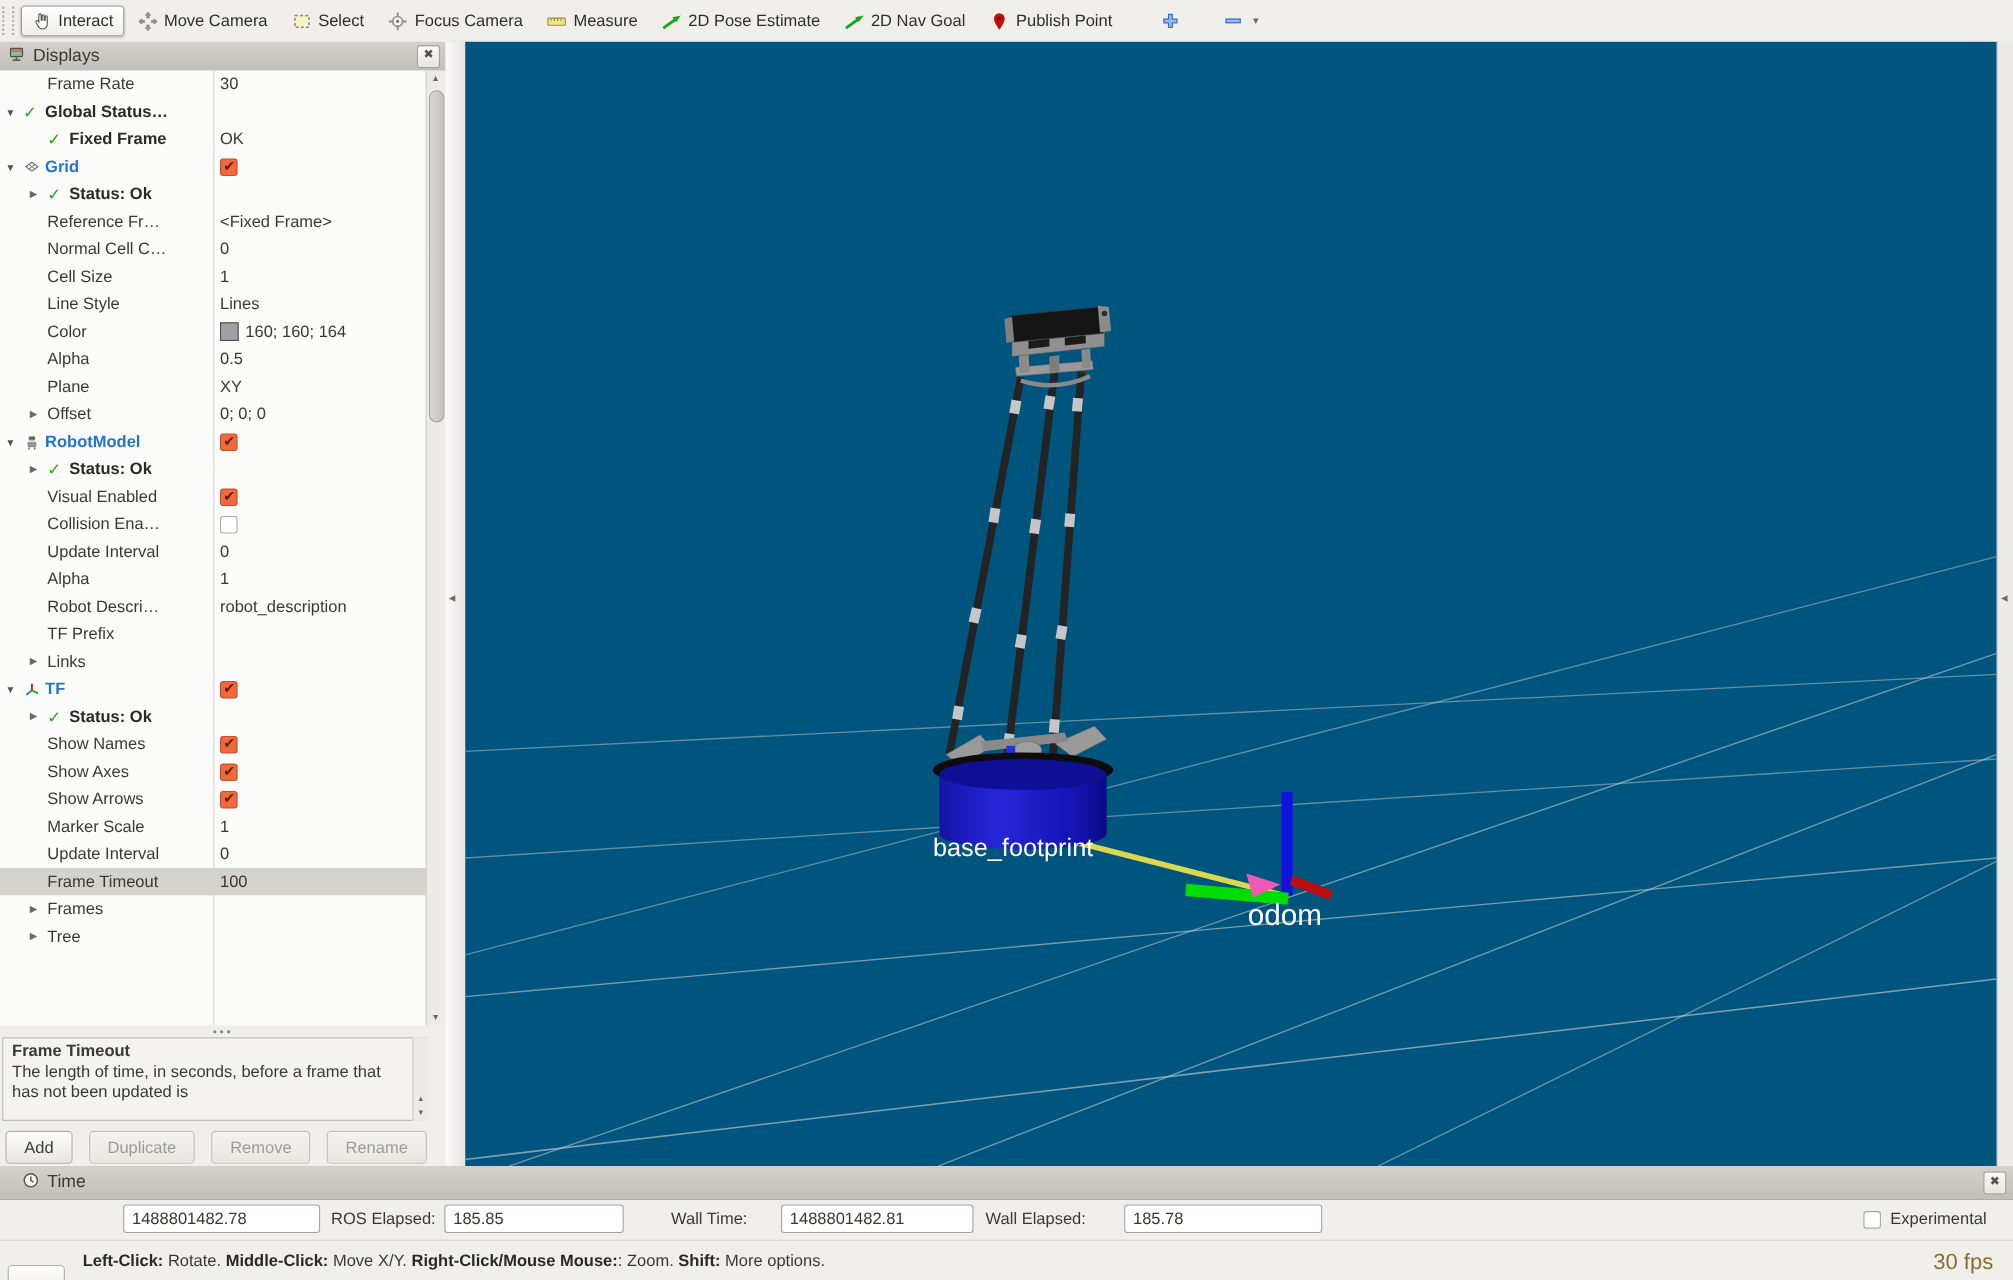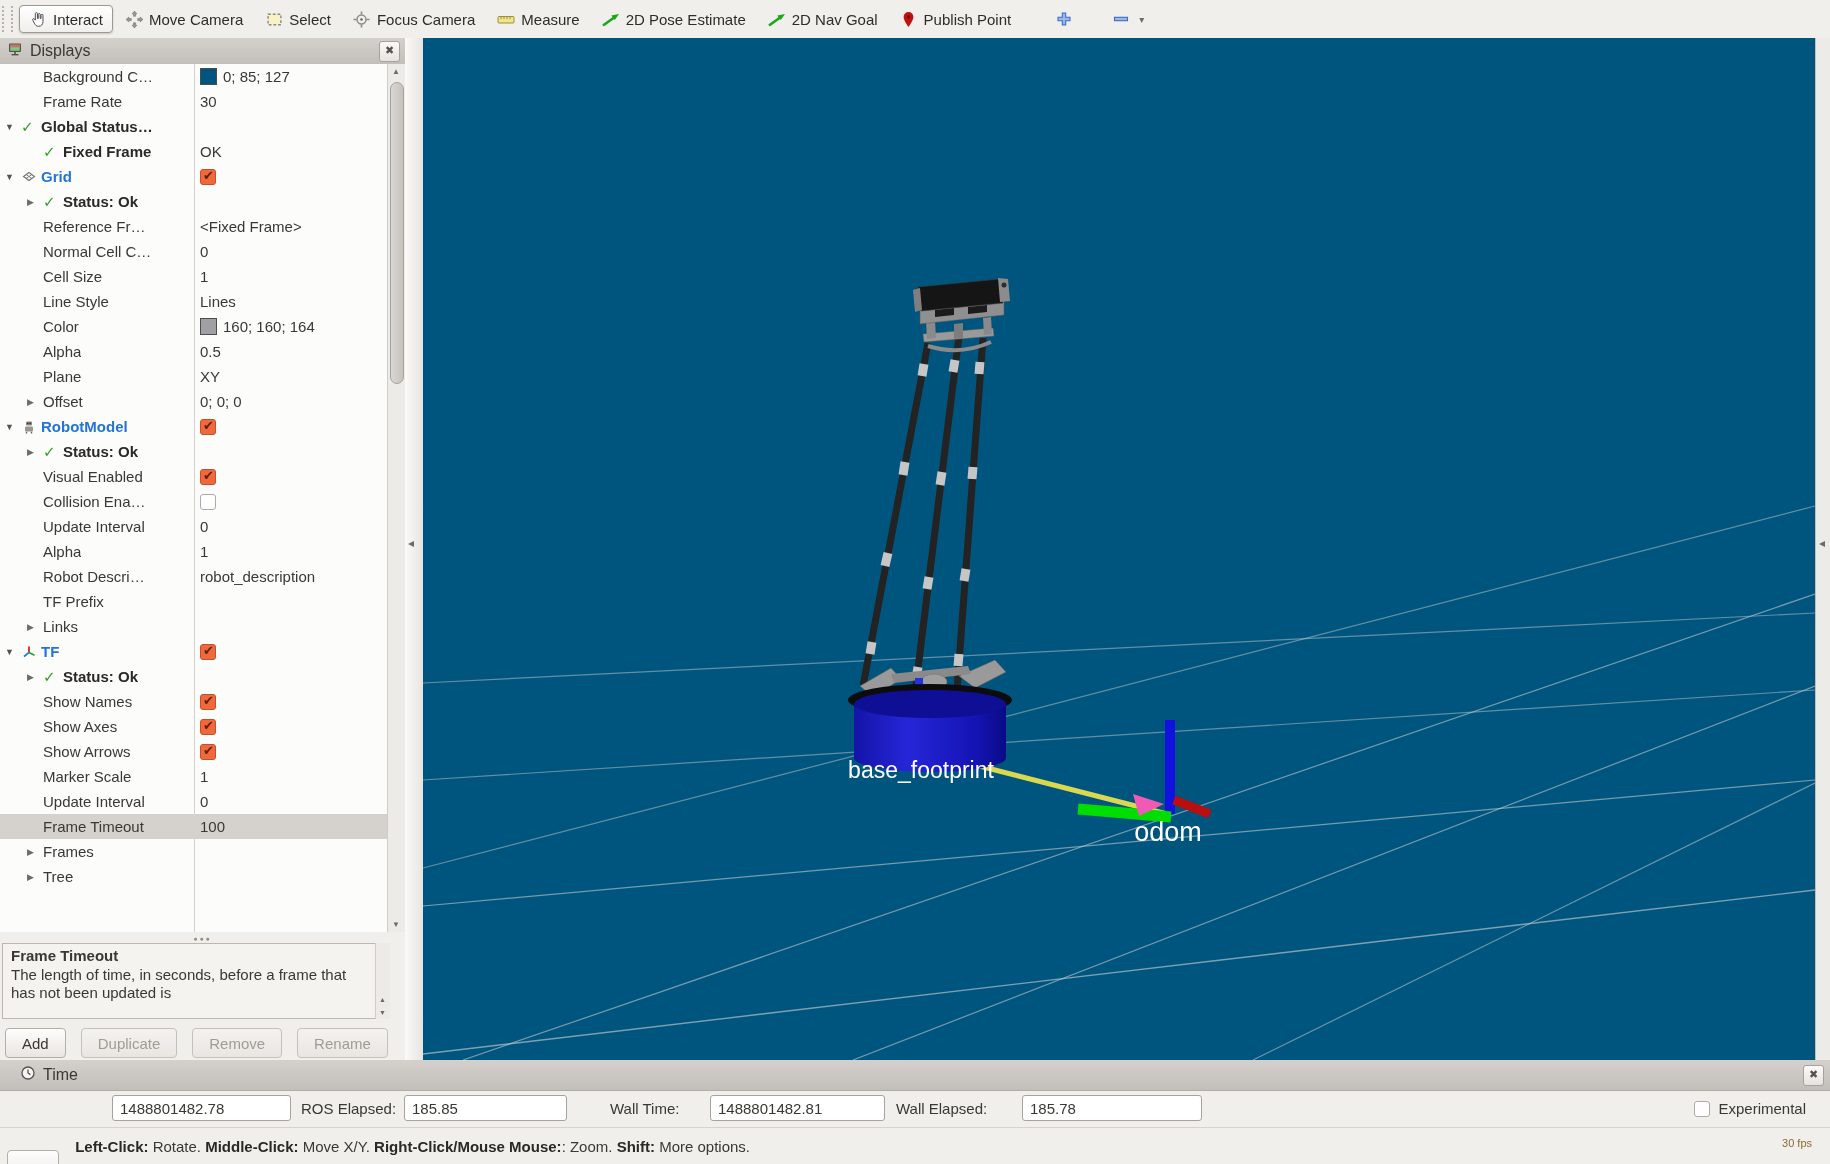--- a/index.html
+++ b/index.html
@@ -74,21 +74,21 @@
   .tinput{position:absolute;top:4px;height:26px;box-sizing:border-box;border:1px solid #a6a39d;border-radius:3px;
           background:#fff;font-size:15px;font-family:inherit;color:#3a3834;padding:0 7px;}
   .experimental{position:absolute;right:24px;top:9px;display:flex;align-items:center;gap:8px;font-size:15px;}
   
   .status-bar{position:absolute;left:0;top:1127px;width:100%;height:37px;background:#f1efeb;border-top:1px solid #d6d3ce;
               display:flex;align-items:center;font-size:15px;}
   .reset-btn{margin-left:7px;height:28px;padding:4px 12px;font-size:10px;border:1px solid #b2afa9;border-radius:4px;
              background:linear-gradient(#fdfdfc,#e9e6e2);color:#3a3834;display:flex;align-items:center;margin-top:45px;}
   .help-text{margin-left:16px;color:#3a3834;white-space:nowrap;}
   .help-text b{color:#2b2925;}
-  .fps{position:absolute;right:18px;top:9px;color:#8a6d2e;font-size:11px;}
+  .fps{position:absolute;right:18px;top:9px;color:#8a6d2e;font-size:20px;}
 </style>
 </head>
 <body>
 
 <div class="app">
 
   <div class="toolbar">
     <div class="toolbar-handle"></div>
   <div class="tool active">
         <span class="ticn">
@@ -183,29 +183,20 @@
             <rect x="2" y="2.5" width="12" height="8.5" rx="1" fill="#54524e"></rect>
             <rect x="3.2" y="3.7" width="9.6" height="6.1" fill="#7ec97e"></rect>
             <rect x="3.2" y="3.7" width="9.6" height="2.6" fill="#d96a6a"></rect>
             <path d="M8 11v2" stroke="#54524e" stroke-width="1.6"></path>
             <rect x="4.5" y="13" width="7" height="1.4" fill="#54524e"></rect>
           </svg></span>
       <span>Displays</span>
       <span class="panel-close">✖</span>
     </div>
     <div class="tree">
-        <div class="row">
-          <span style="width: 27px; flex: 0 0 auto;"></span>
-          <span class="exp"></span>
-          <span class="rname">Background C…</span>
-          <span class="val">
-            <span class="swatch" style="background: rgb(0, 85, 127);"></span>
-            <span>0; 85; 127</span>
-          </span>
-        </div>
         <div class="row">
           <span style="width: 27px; flex: 0 0 auto;"></span>
           <span class="exp"></span>
           <span class="rname">Frame Rate</span>
           <span class="val">
             <span>30</span>
           </span>
         </div>
         <div class="row">
           <span style="width: 5px; flex: 0 0 auto;"></span>

